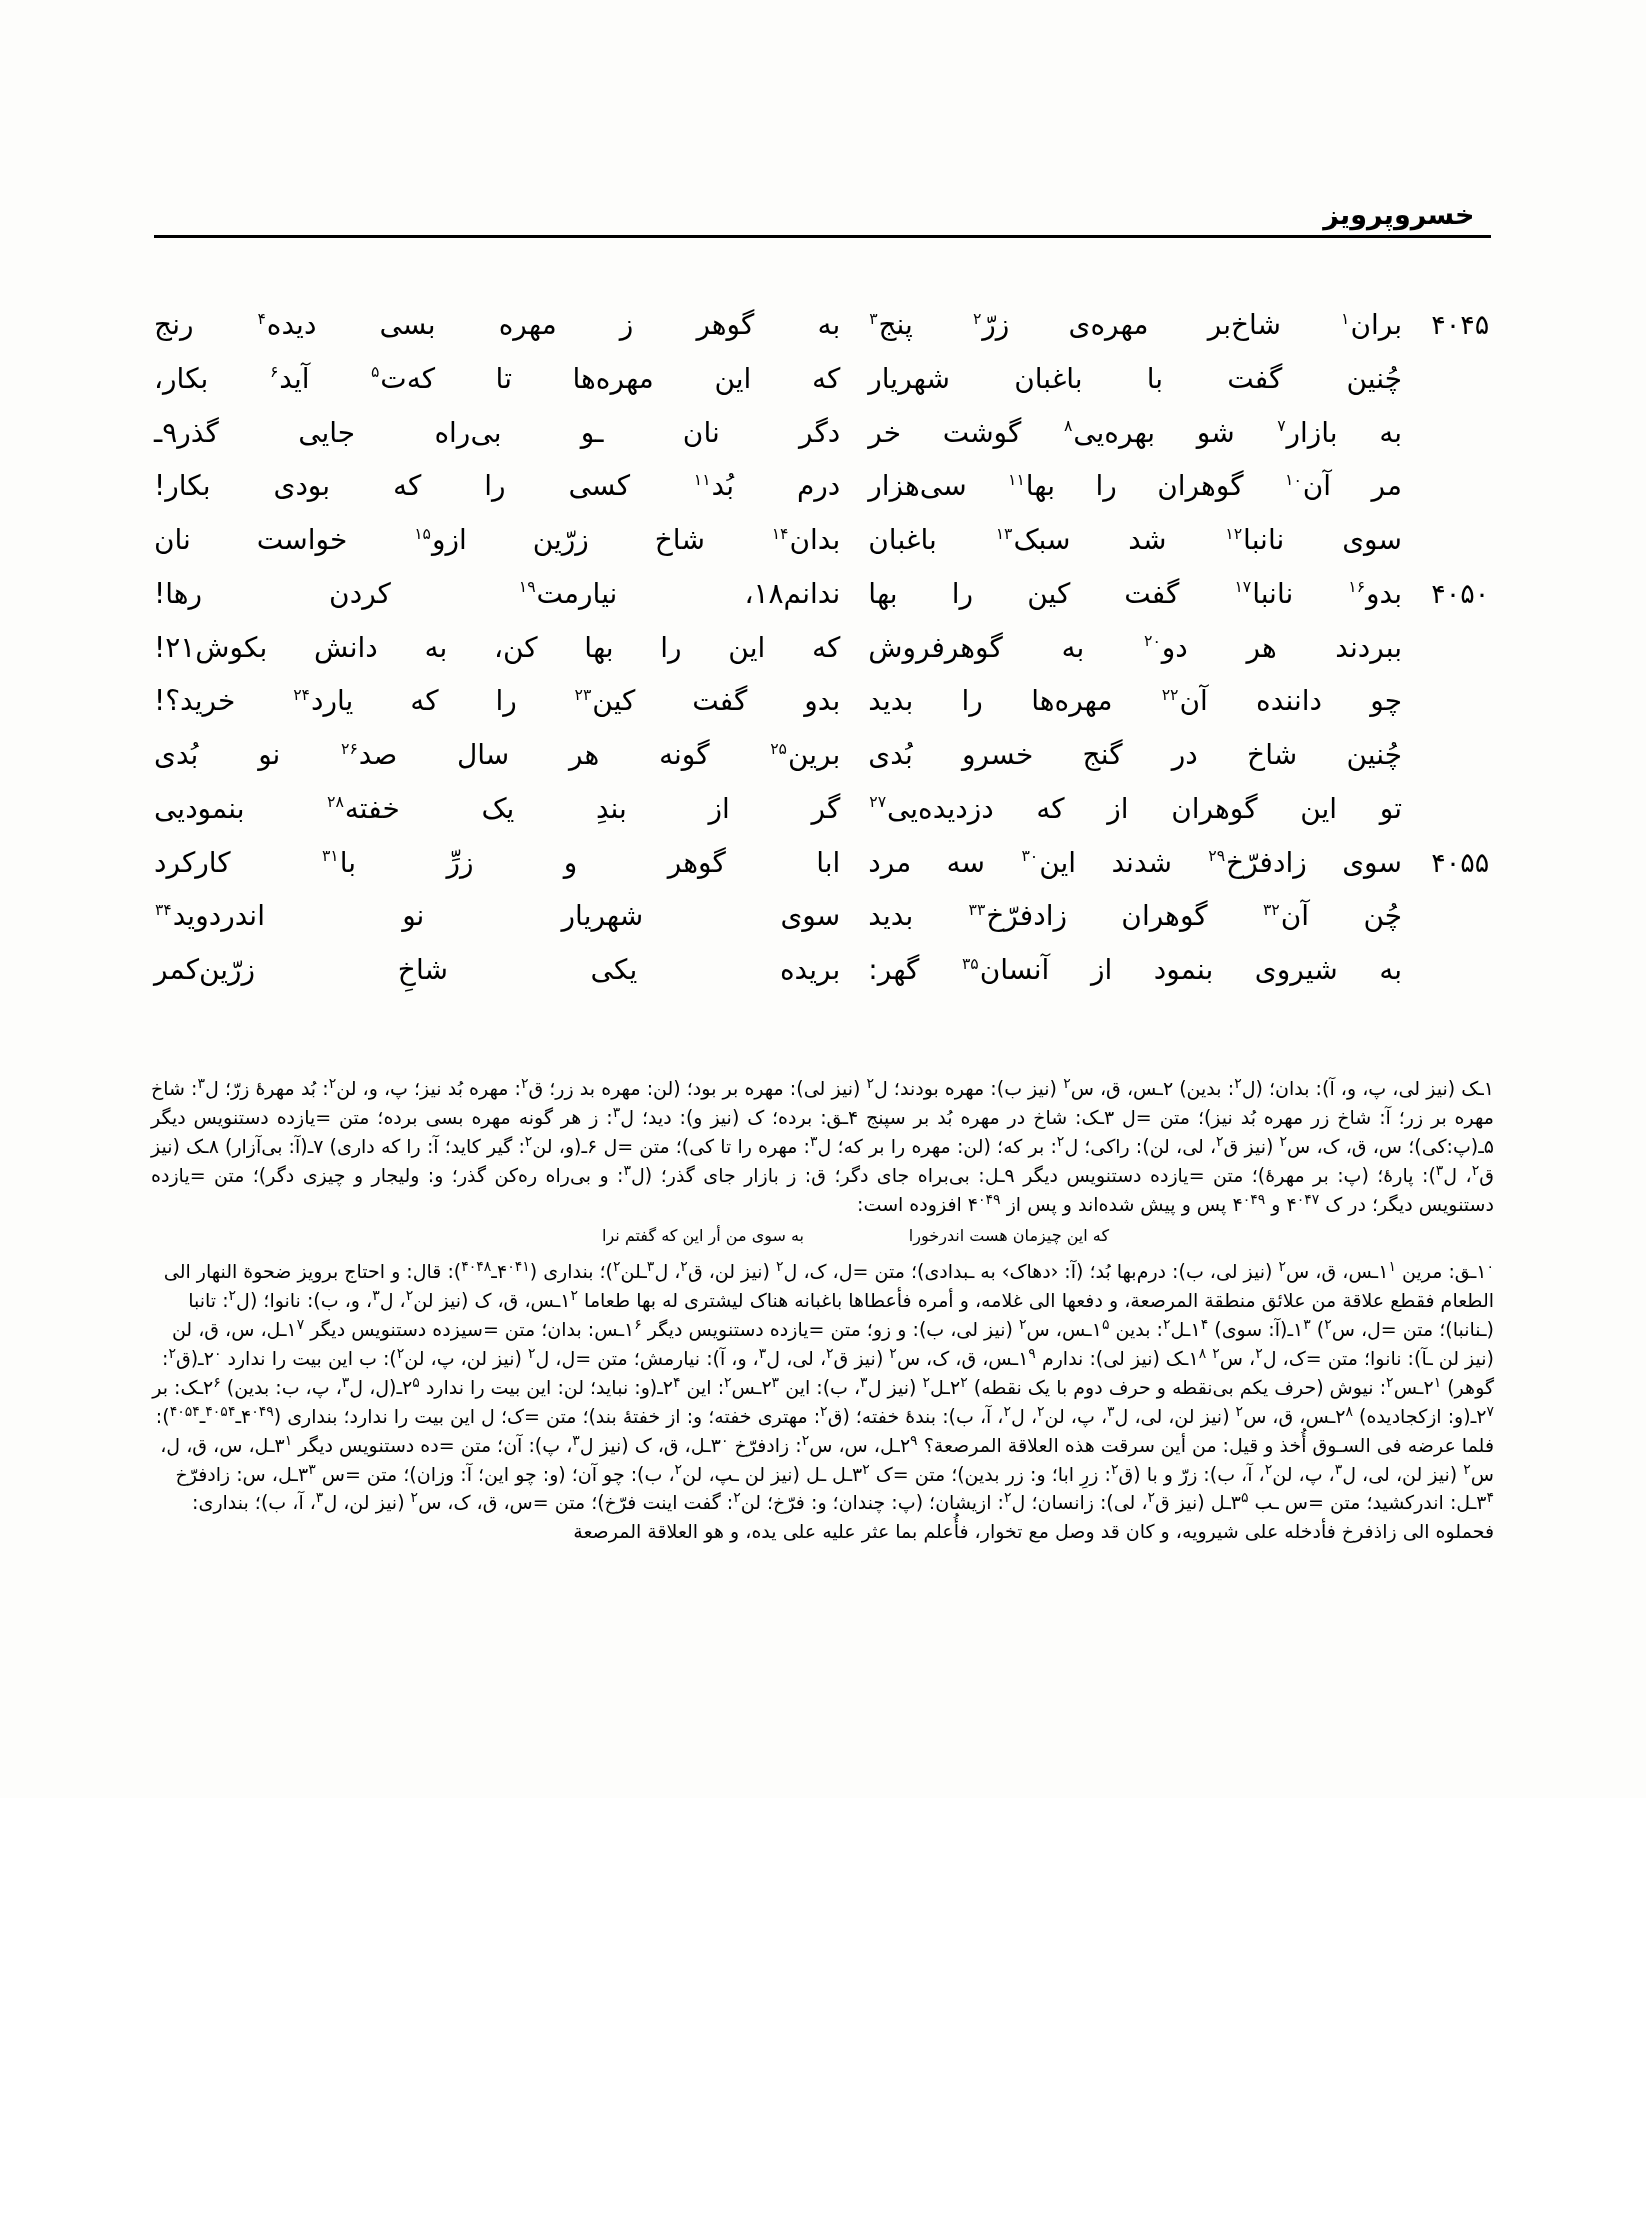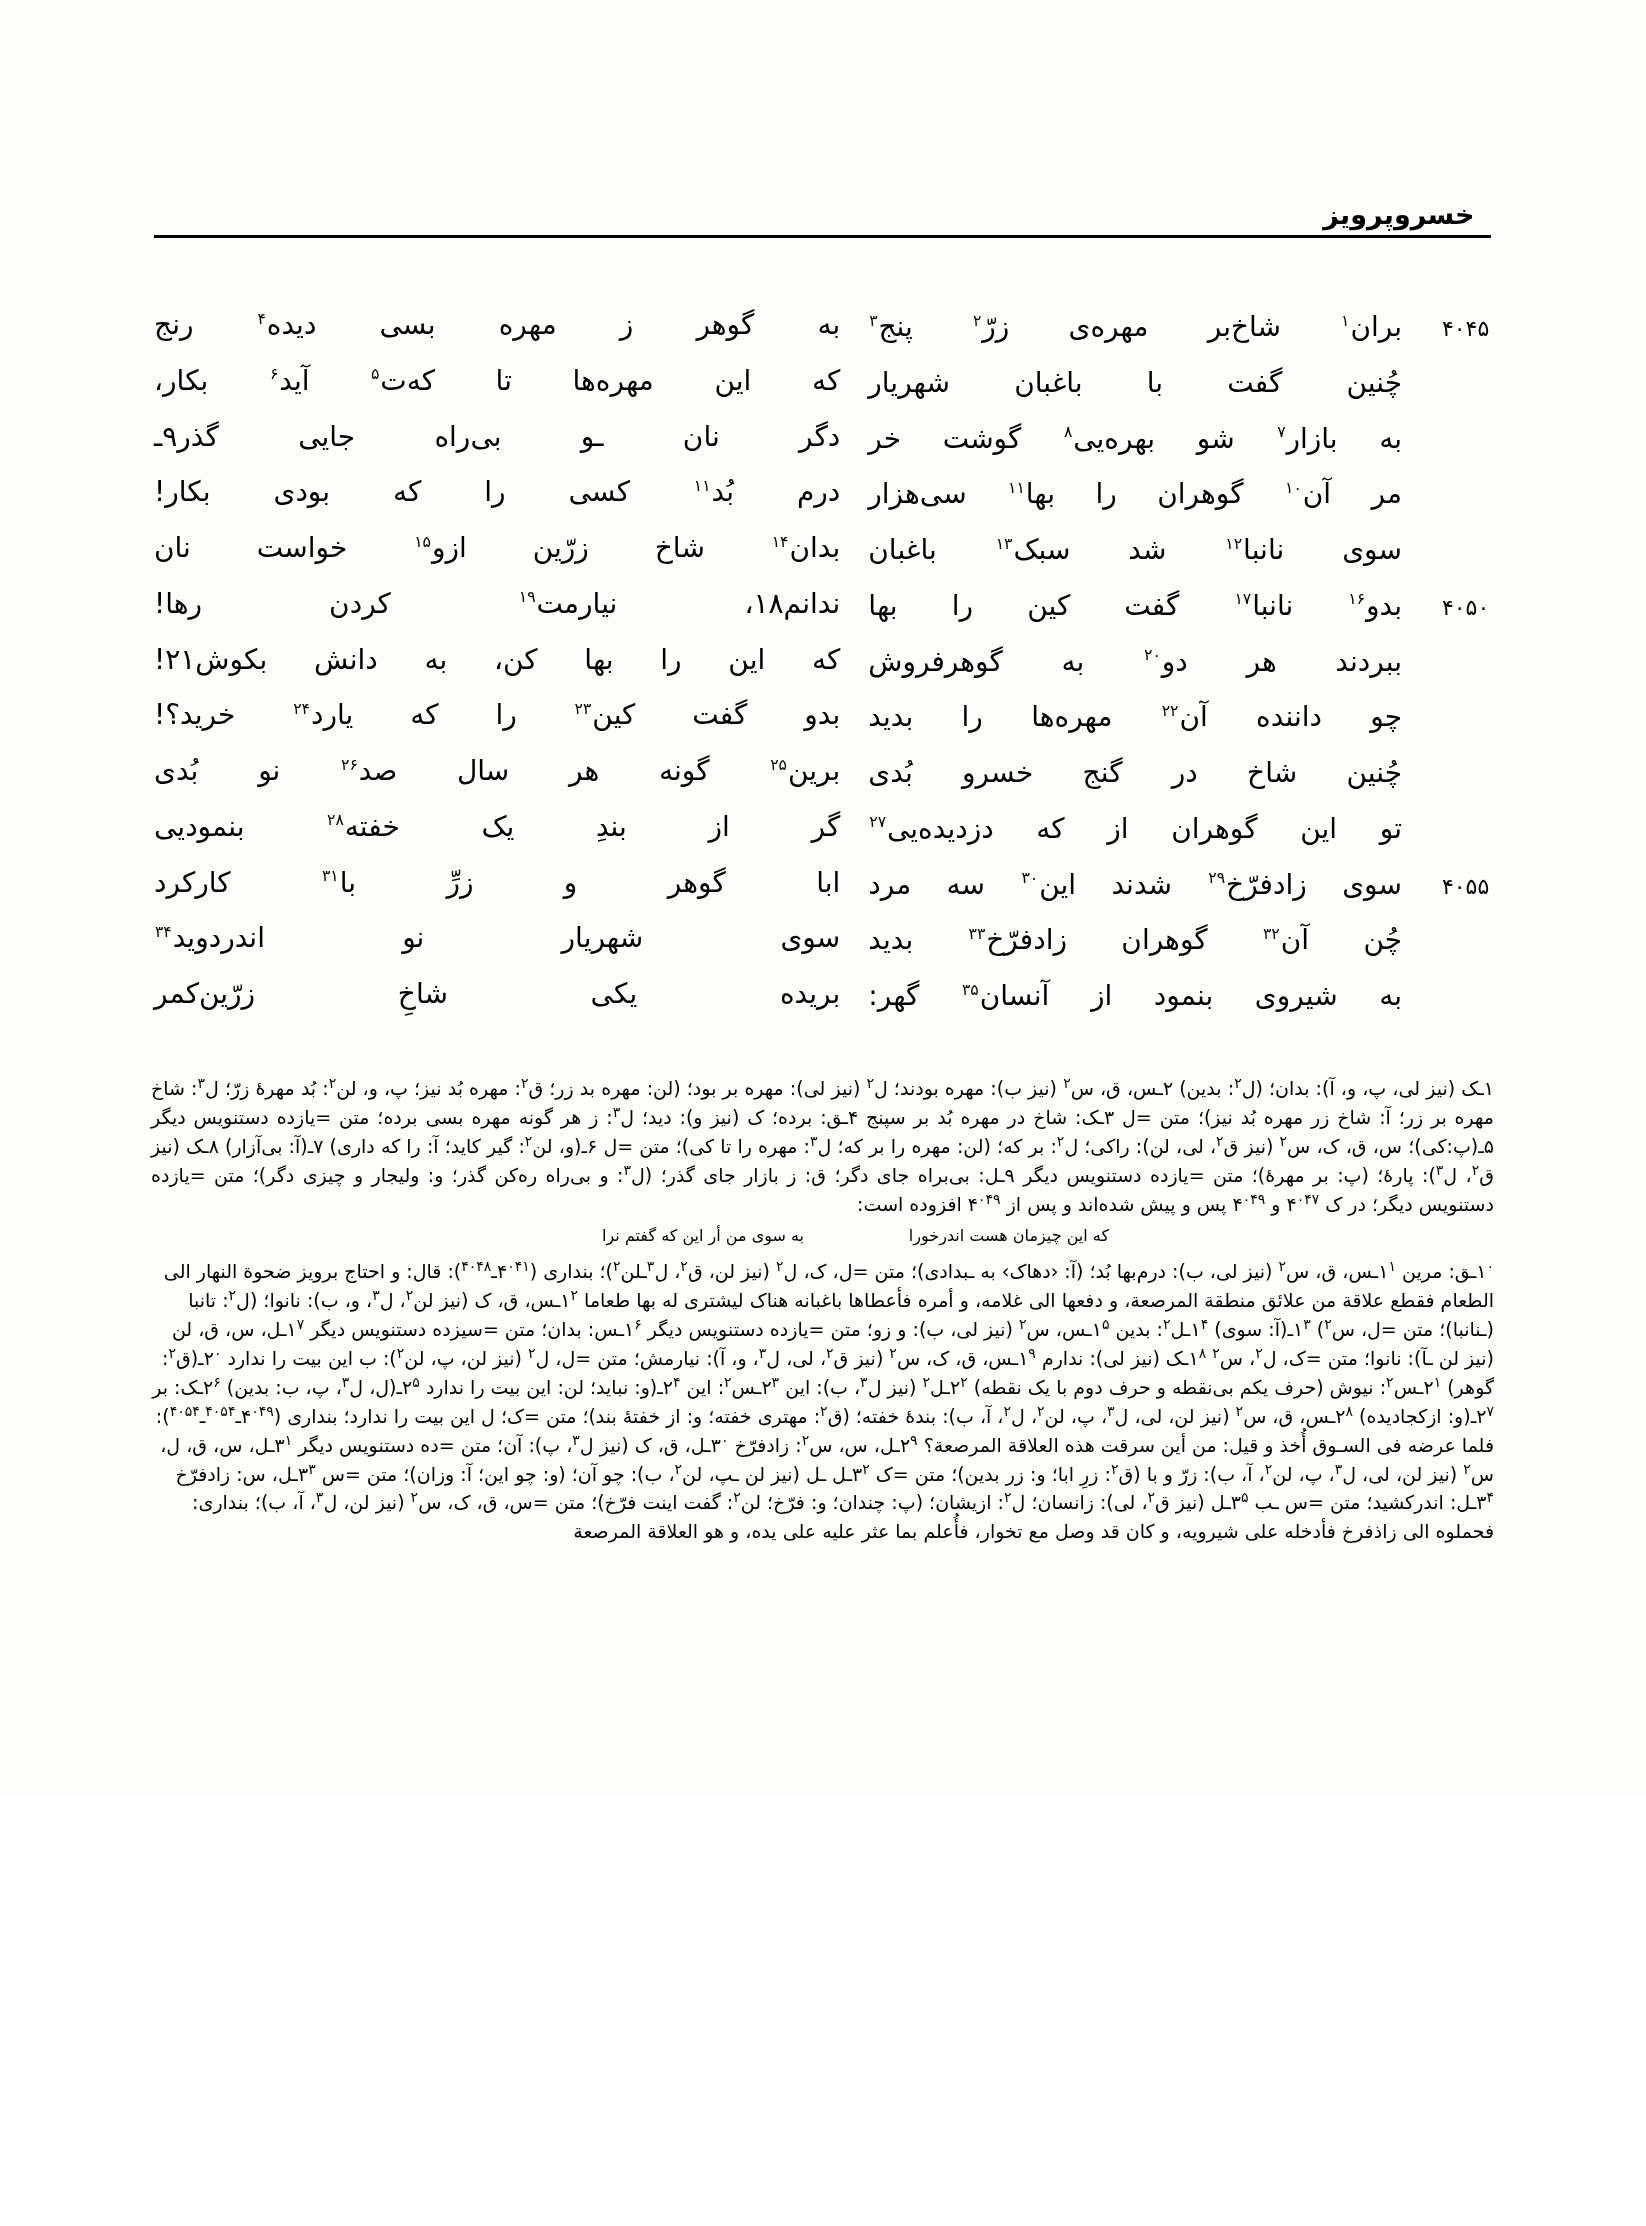--- a/index.html
+++ b/index.html
@@ -74,26 +74,25 @@
   }
   .hemi-left {
     width: 52.5%;
     display: flex;
     flex-direction: row;
     align-items: baseline;
     justify-content: flex-start;
     padding-right: 28px;
   }
   .bnum {
-    font-size: 22px;
+    font-size: 27px;
     min-width: 78px;
     text-align: right;
     padding-left: 9.2px;
     white-space: nowrap;
-    margin-top: 8px;
   }
   .bnum.empty { color: transparent; }
   .hemi-text {
     flex: 1 1 auto;
     display: flex;
     flex-direction: row;
     justify-content: space-between;
     white-space: nowrap;
     letter-spacing: 0px;
   }

